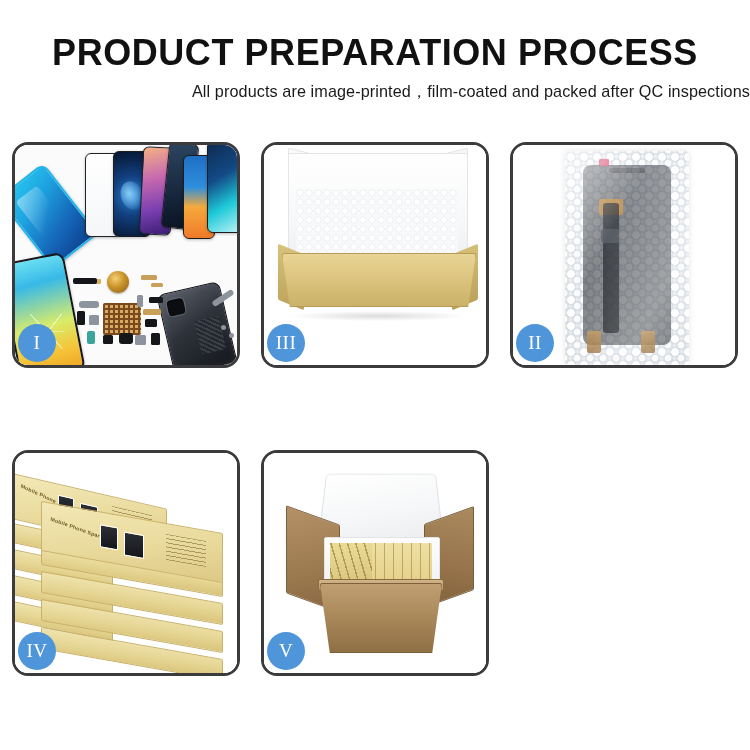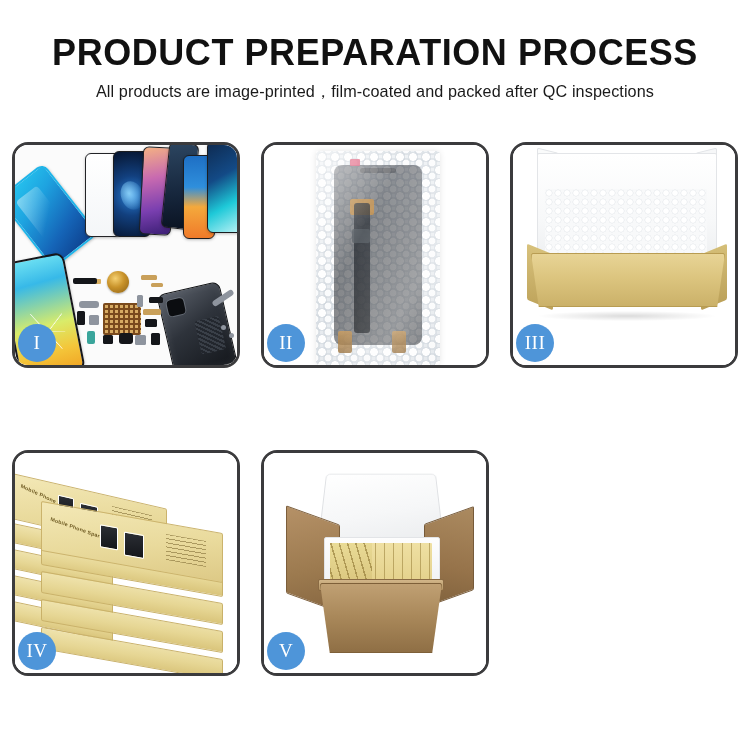--- a/index.html
+++ b/index.html
@@ -36,20 +36,21 @@
     transform: scaleX(0.985);
   }
   .page-subtitle {
     margin: 0;
     padding-top: 9px;
     font-size: 16.2px;
     font-weight: 400;
     letter-spacing: 0.1px;
     color: #1a1a1a;
     font-family: "Liberation Sans", sans-serif;
+    text-align: right;
   }
 
   
   .grid {
     position: absolute;
     left: 12px;
     top: 142px;
     width: 726px;
     height: 534px;
     display: grid;
@@ -504,53 +505,53 @@
       <div class="chip dark" style="left:136px; top:188px; width:9px;  height:12px;"></div>
       <div class="chip grey" style="left:196px; top:150px; width:24px; height:6px; transform:rotate(-34deg); border-radius:3px;"></div>
       <div class="chip grey" style="left:206px; top:180px; width:5px;  height:5px; border-radius:50%;"></div>
       <div class="chip grey" style="left:214px; top:188px; width:5px;  height:5px; border-radius:50%;"></div>
     </div>
     <div class="badge">I</div>
   </div>
 
   <div class="panel">
     <div class="panel-stage">
+      <div class="p3-bg"></div>
+      <div class="p3-lidflapL"></div>
+      <div class="p3-lidflapR"></div>
+      <div class="p3-lidback"></div>
+      <div class="p3-foam"></div>
+      <div class="p3-boxleft"></div>
+      <div class="p3-boxright"></div>
+      <div class="p3-inner"></div>
+      <div class="p3-boxfront"></div>
+      <div class="p3-shadow"></div>
+    </div>
+    <div class="badge">III</div>
+  </div>
+
+  <div class="panel">
+    <div class="panel-stage">
       <div class="p2-bg"></div>
       <div class="p2-wrap">
         <div class="p2-lcd"></div>
         <div class="p2-label"></div>
         <div class="p2-connector"></div>
         <div class="p2-ribbon"></div>
         <div class="p2-chip"></div>
         <div class="p2-foot l"></div>
         <div class="p2-foot r"></div>
         <div class="p2-sheen"></div>
       </div>
     </div>
     <div class="badge">II</div>
   </div>
 
   <div class="panel">
     <div class="panel-stage">
-      <div class="p3-bg"></div>
-      <div class="p3-lidflapL"></div>
-      <div class="p3-lidflapR"></div>
-      <div class="p3-lidback"></div>
-      <div class="p3-foam"></div>
-      <div class="p3-boxleft"></div>
-      <div class="p3-boxright"></div>
-      <div class="p3-inner"></div>
-      <div class="p3-boxfront"></div>
-      <div class="p3-shadow"></div>
-    </div>
-    <div class="badge">III</div>
-  </div>
-
-  <div class="panel">
-    <div class="panel-stage">
       <div class="p4-bg"></div>
       <div class="p4-stack">
 
         <div class="gbox" style="left:-8px;  top:62px;  width:104px; height:18px; transform:skewY(12deg);"></div>
         <div class="gbox" style="left:-8px;  top:88px;  width:104px; height:18px; transform:skewY(12deg);"></div>
         <div class="gbox" style="left:-8px;  top:114px; width:104px; height:18px; transform:skewY(12deg);"></div>
         <div class="gbox" style="left:-8px;  top:140px; width:104px; height:18px; transform:skewY(12deg);"></div>
 
         <div class="gbox" style="left:26px;  top:88px;  width:180px; height:20px; transform:skewY(10deg);"></div>
         <div class="gbox" style="left:26px;  top:116px; width:180px; height:20px; transform:skewY(10deg);"></div>

